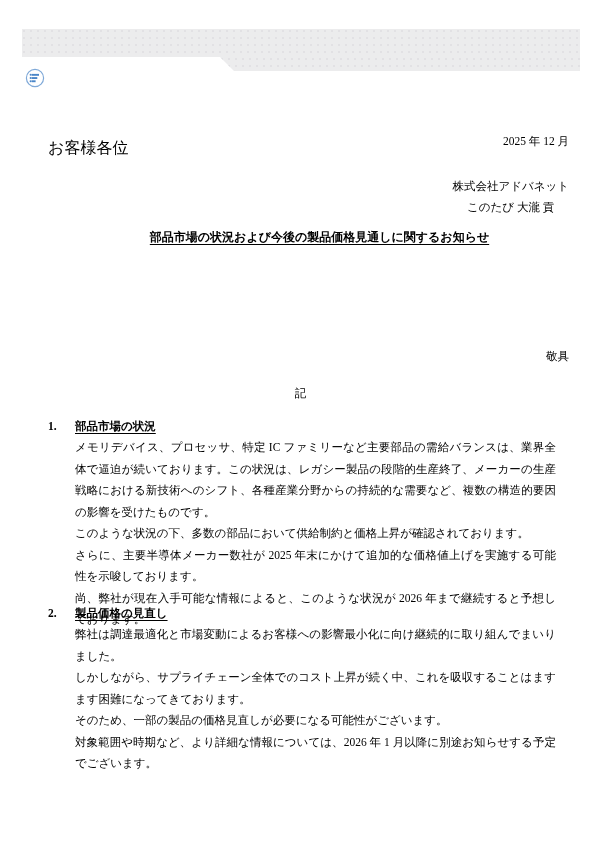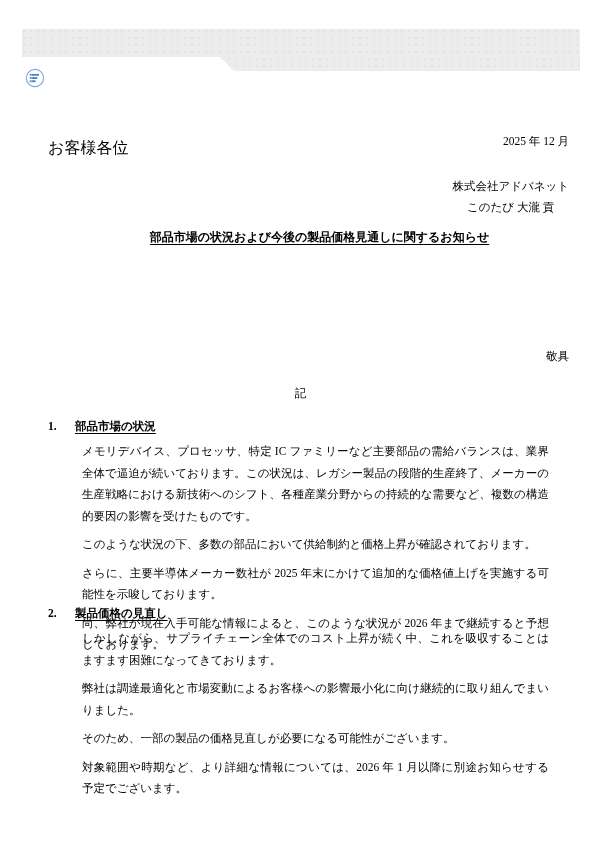--- a/index.html
+++ b/index.html
@@ -162,21 +162,21 @@
   .sec-title {
     text-decoration: underline;
     text-underline-offset: 3px;
   }
   .sec-body {
     margin-left: 27px;
     font-size: 11.5px;
     line-height: 21.5px;
     text-align: justify;
   }
-  .sec-body p { margin: 7px; }
+  .sec-body p { margin: 0; }
 </style>
 </head>
 <body>
 
 <div class="header-band">
   <div class="band-main"></div>
   <div class="band-step"></div>
 </div>
 
 <div class="logo">
@@ -225,20 +225,20 @@
       <p>尚、弊社が現在入手可能な情報によると、このような状況が 2026 年まで継続すると予想しております。</p>
     </div>
   </div>
 
   <div class="section section-2">
     <div class="sec-head">
       <span class="sec-num">2.</span>
       <span class="sec-title">製品価格の見直し</span>
     </div>
     <div class="sec-body">
+      <p>弊社は調達最適化と市場変動によるお客様への影響最小化に向け継続的に取り組んでまいりました。</p>
       <p>しかしながら、サプライチェーン全体でのコスト上昇が続く中、これを吸収することはますます困難になってきております。</p>
-      <p>弊社は調達最適化と市場変動によるお客様への影響最小化に向け継続的に取り組んでまいりました。</p>
       <p>そのため、一部の製品の価格見直しが必要になる可能性がございます。</p>
       <p>対象範囲や時期など、より詳細な情報については、2026 年 1 月以降に別途お知らせする予定でございます。</p>
     </div>
   </div>
 
 </div>
 
 </body></html>

